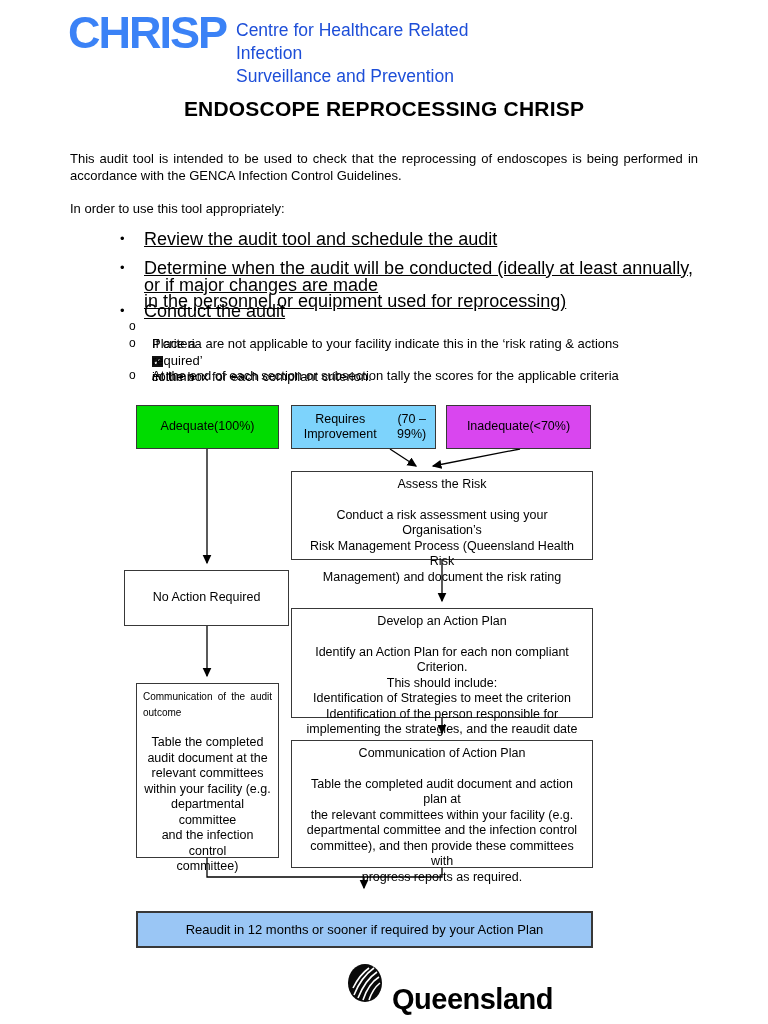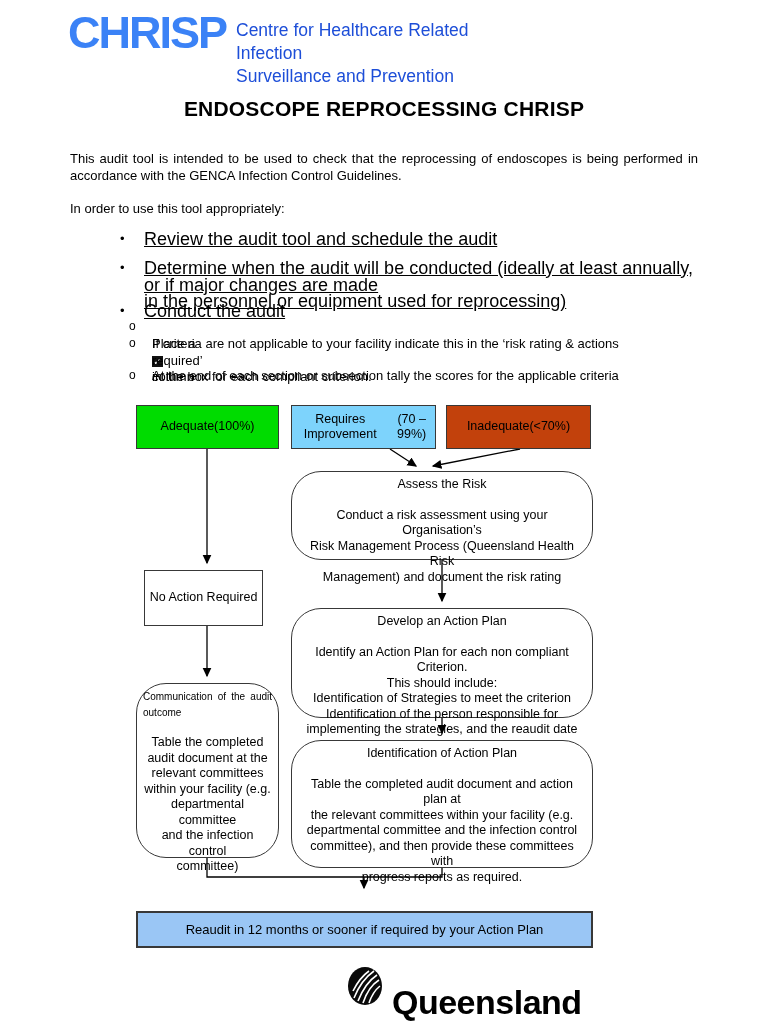--- a/index.html
+++ b/index.html
@@ -41,26 +41,26 @@
   
   .flow{left:0;top:400px;width:768px;height:560px;}
   .fbox{
     position:absolute;border:1.5px solid #383838;background:#fff;
     font-size:12.5px;line-height:15.5px;text-align:center;
     box-sizing:border-box;
   }
   .cbox{display:flex;flex-direction:row;align-items:center;justify-content:center;}
   .fbox .bt{font-size:12.5px;}
   .fbox .bb{margin-top:15px;white-space:pre-line;}
-  .pad{padding:5px 6px;border-radius:30px;}
+  .pad{padding:5px 6px;}
   .jtitle{text-align:justify;font-size:10px;}
   .flow svg{position:absolute;left:0;top:0;}
   
   .qg{left:344px;top:949px;display:flex;align-items:center;}
-  .qg-text{font-size:34px;letter-spacing:-.5px;white-space:nowrap;margin-top:34px;}
+  .qg-text{font-size:29px;letter-spacing:-.5px;white-space:nowrap;margin-top:34px;}
   .qg-bold{font-weight:bold;}
   .qg-reg{font-weight:normal;margin-left:7px;}
 </style>
 </head>
 <body>
 
 <div class="abs chrisp" style="color: #3b82f6;">CHRISP</div>
 <div class="abs tagline" style="color: #1d4ed8;">
   <div>Centre for Healthcare Related Infection</div>
   <div>Surveillance and Prevention</div>
@@ -115,33 +115,33 @@
   </svg>
 
   <div class="fbox cbox" style="left: 136px; top: 5px; width: 143px; height: 44px; background: rgb(0, 220, 0);">
     <div>Adequate</div>
     <div>(100%)</div>
   </div>
   <div class="fbox cbox" style="left: 291px; top: 5px; width: 145px; height: 44px; background: #7dd3fc;">
     <div>Requires Improvement</div>
     <div>(70 – 99%)</div>
   </div>
-  <div class="fbox cbox" style="left: 446px; top: 5px; width: 145px; height: 44px; background: #c2410c;">
+  <div class="fbox cbox" style="left: 446px; top: 5px; width: 145px; height: 44px; background: #d946ef;">
     <div>Inadequate</div>
     <div>(&lt;70%)</div>
   </div>
 
   <div class="fbox pad" style="left:291px;top:71px;width:302px;height:89px">
     <div class="bt">Assess the Risk</div>
     <div class="bb">Conduct a risk assessment using your Organisation’s
 Risk Management Process (Queensland Health Risk
 Management) and document the risk rating</div>
   </div>
 
-  <div class="fbox cbox" style="left:144px;top:170px;width:119px;height:56px">
+  <div class="fbox cbox" style="left:124px;top:170px;width:165px;height:56px">
     <div>No Action Required</div>
   </div>
 
   <div class="fbox pad" style="left:291px;top:208px;width:302px;height:110px">
     <div class="bt">Develop an Action Plan</div>
     <div class="bb">Identify an Action Plan for each non compliant Criterion.
 This should include:
 Identification of Strategies to meet the criterion
 Identification of the person responsible for
 implementing the strategies, and the reaudit date</div>
@@ -152,21 +152,21 @@
     <div class="bb">Table the completed
 audit document at the
 relevant committees
 within your facility (e.g.
 departmental committee
 and the infection control
 committee)</div>
   </div>
 
   <div class="fbox pad" style="left:291px;top:340px;width:302px;height:128px">
-    <div class="bt">Identification of Action Plan</div>
+    <div class="bt">Communication of Action Plan</div>
     <div class="bb">Table the completed audit document and action plan at
 the relevant committees within your facility (e.g.
 departmental committee and the infection control
 committee), and then provide these committees with
 progress reports as required.</div>
   </div>
 
   <div class="fbox cbox" style="left: 136px; top: 495px; width: 457px; height: 37px; font-size: 13px; border-width: 2px; background: rgb(154, 198, 245); margin-top: 16px;">
     <div>Reaudit in 12 months or sooner if required by your Action Plan</div>
   </div>

